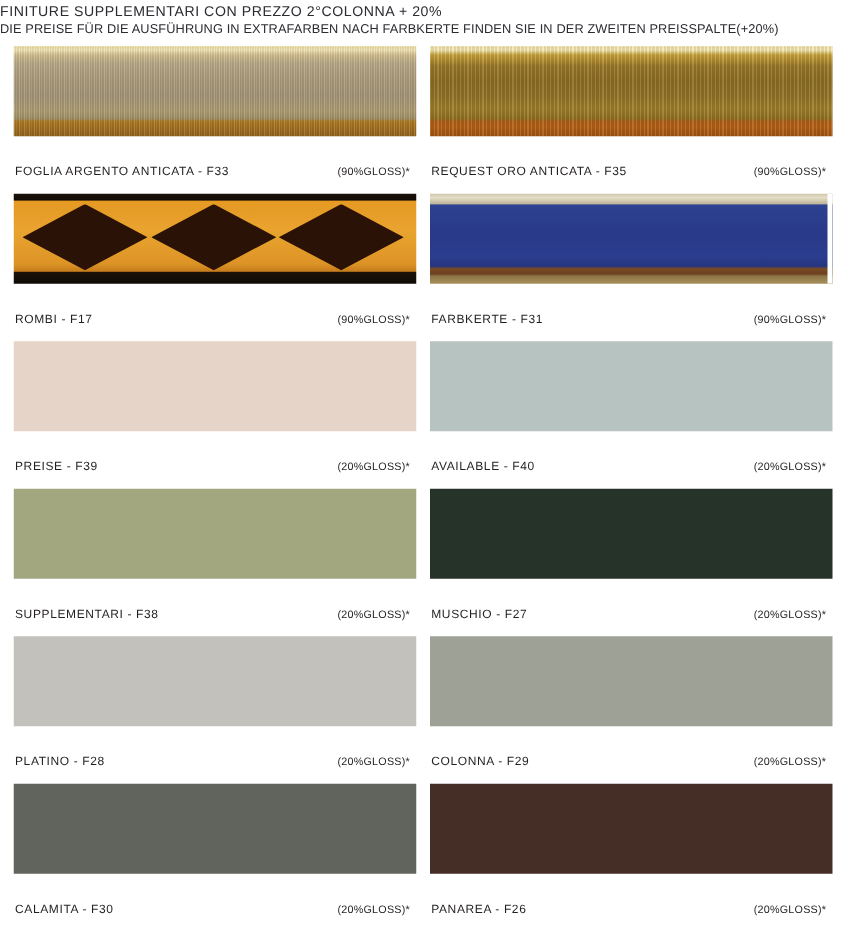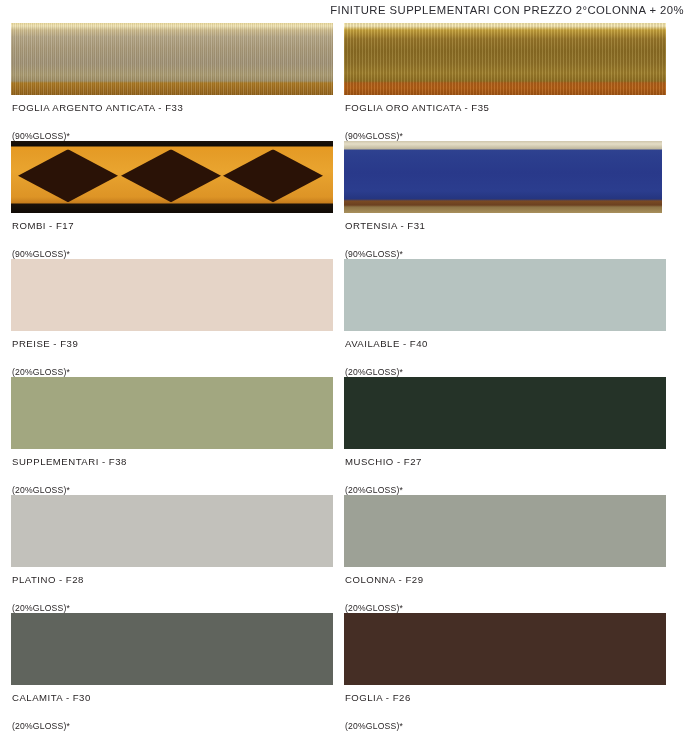--- a/index.html
+++ b/index.html
@@ -14,21 +14,21 @@
     height: 750px;
     overflow: hidden;
     font-family: "Liberation Sans", "DejaVu Sans", sans-serif;
     color: #231f20;
     -webkit-font-smoothing: antialiased;
   }
 
   
   .header {
     padding: 3px 0 6px 0;
-    text-align: right;
+    text-align: left;
   }
   .header-line {
     font-size: 11.3px;
     letter-spacing: 0.45px;
     line-height: 14.2px;
     color: #2b2b31;
     white-space: nowrap;
     font-weight: 400;
   }
   .header-line.l3 {
@@ -56,21 +56,20 @@
     position: relative;
     overflow: hidden;
     display: block;
   }
   .caption {
     display: flex;
     align-items: baseline;
     justify-content: space-between;
     padding: 7px 1px 0 1px;
     height: 46px;
-    flex-direction: column;
   }
   .cap-name {
     font-size: 9.6px;
     letter-spacing: 0.5px;
     color: #231f20;
     white-space: nowrap;
   }
   .cap-gloss {
     font-size: 8.6px;
     letter-spacing: 0.2px;
@@ -156,36 +155,37 @@
     right: 0; top: 0;
     width: 4px; height: 72px;
     background: #ffffff;
   }
 </style>
 </head>
 <body>
 
 <div class="header">
   <div class="header-line l1">FINITURE SUPPLEMENTARI CON PREZZO 2°COLONNA + 20%</div>
+  <div class="header-line l3">DIE PREISE FÜR DIE AUSFÜHRUNG IN EXTRAFARBEN NACH FARBKERTE FINDEN SIE IN DER ZWEITEN PREISSPALTE(+20%)</div>
 </div>
 
 <div class="grid">
 
   <div class="row">
     <div class="cell">
       <div class="swatch sw-argento"></div>
       <div class="caption">
         <span class="cap-name">FOGLIA ARGENTO ANTICATA - F33</span>
         <span class="cap-gloss">(90%GLOSS)*</span>
       </div>
     </div>
     <div class="cell">
       <div class="swatch sw-oro"></div>
       <div class="caption">
-        <span class="cap-name">FOGLIA ORO ANTICATA - F35</span>
+        <span class="cap-name">REQUEST ORO ANTICATA - F35</span>
         <span class="cap-gloss">(90%GLOSS)*</span>
       </div>
     </div>
   </div>
 
   <div class="row">
     <div class="cell">
       <div class="swatch sw-rombi">
         <div class="rombi-diamonds">
           <span class="rhomb r1"></span>
@@ -196,21 +196,21 @@
       <div class="caption">
         <span class="cap-name">ROMBI - F17</span>
         <span class="cap-gloss">(90%GLOSS)*</span>
       </div>
     </div>
     <div class="cell">
       <div class="swatch sw-oltremare">
         <span class="edge-right"></span>
       </div>
       <div class="caption">
-        <span class="cap-name">ORTENSIA - F31</span>
+        <span class="cap-name">FARBKERTE - F31</span>
         <span class="cap-gloss">(90%GLOSS)*</span>
       </div>
     </div>
   </div>
 
   <div class="row">
     <div class="cell">
       <div class="swatch sw-solid" style="--c:#e5d4c7"></div>
       <div class="caption">
         <span class="cap-name">PREISE - F39</span>
@@ -264,19 +264,19 @@
     <div class="cell">
       <div class="swatch sw-solid" style="--c:#60645d"></div>
       <div class="caption">
         <span class="cap-name">CALAMITA - F30</span>
         <span class="cap-gloss">(20%GLOSS)*</span>
       </div>
     </div>
     <div class="cell">
       <div class="swatch sw-solid" style="--c:#452e25"></div>
       <div class="caption">
-        <span class="cap-name">FOGLIA - F26</span>
+        <span class="cap-name">PANAREA - F26</span>
         <span class="cap-gloss">(20%GLOSS)*</span>
       </div>
     </div>
   </div>
 
 </div>
 
 </body></html>

